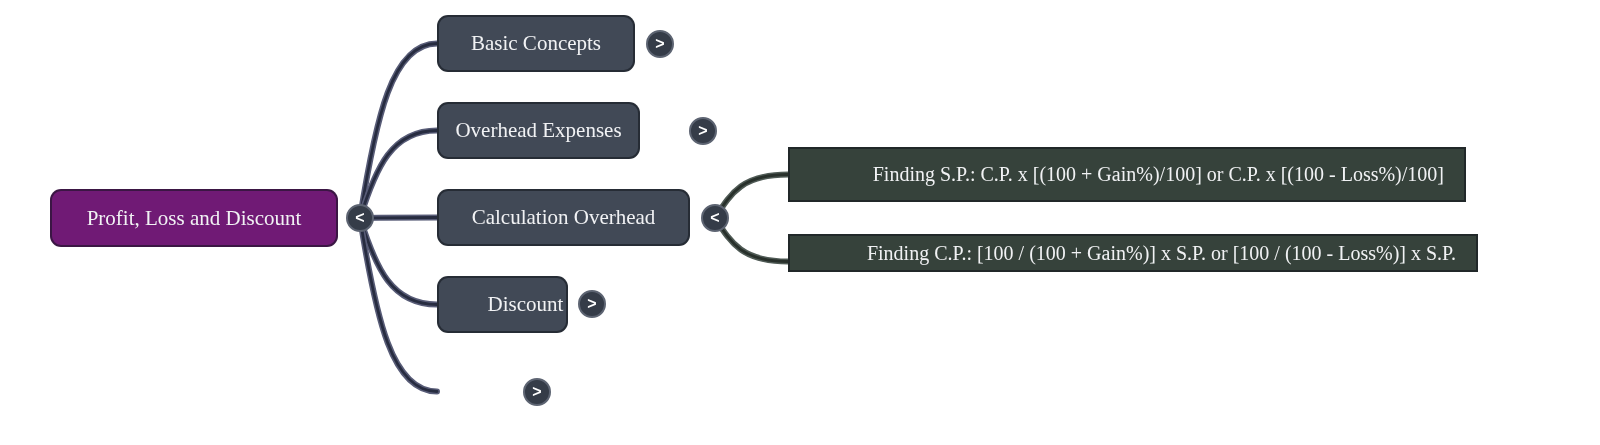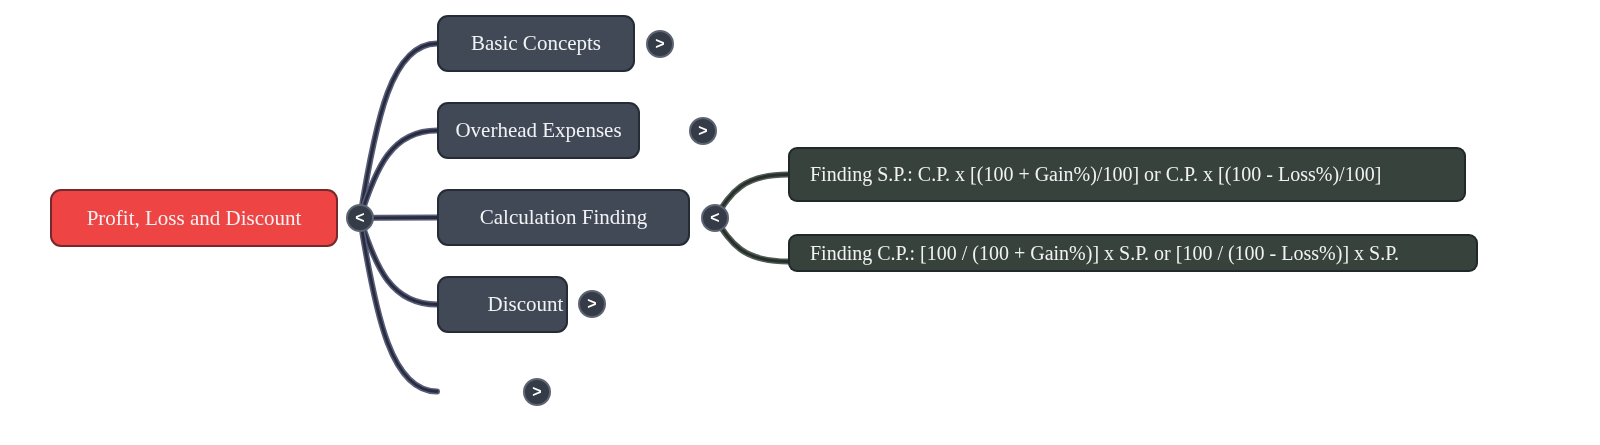--- a/index.html
+++ b/index.html
@@ -25,28 +25,28 @@
     display: flex;
     align-items: center;
     justify-content: center;
     color: #f1f2f4;
     font-size: 21px;
     border-radius: 11px;
     border: 2px solid rgba(16, 20, 28, 0.55);
     white-space: nowrap;
     cursor: default;
   }
-  .node.root   { background: #ef4444; }
+  .node.root   { background: #701a75; }
   .node.branch { background: #414956; font-family: Liberation Serif, serif; }
   .node.leaf   {
     background: #36423b;
-    justify-content: flex-start;
+    justify-content: flex-end;
     padding: 0 20px;
     font-size: 20px;
-    border-radius: 9px;
+    border-radius: 0;
   }
 
   .toggle {
     position: absolute;
     box-sizing: border-box;
     width: 28px;
     height: 28px;
     border-radius: 50%;
     background: #353c48;
     border: 2px solid #5d6472;
@@ -140,21 +140,21 @@
   </div>
 
   <div id="node-c1" class="node branch">
     <span>Overhead Expenses</span>
   </div>
   <div id="toggle-c1" class="toggle">
     <span>&gt;</span>
   </div>
 
   <div id="node-c2" class="node branch">
-    <span>Calculation Finding</span>
+    <span>Calculation Overhead</span>
   </div>
   <div id="toggle-c2" class="toggle">
     <span>&lt;</span>
   </div>
 
   <div id="node-c3" class="node branch">
     <span>Discount</span>
   </div>
   <div id="toggle-c3" class="toggle">
     <span>&gt;</span>

